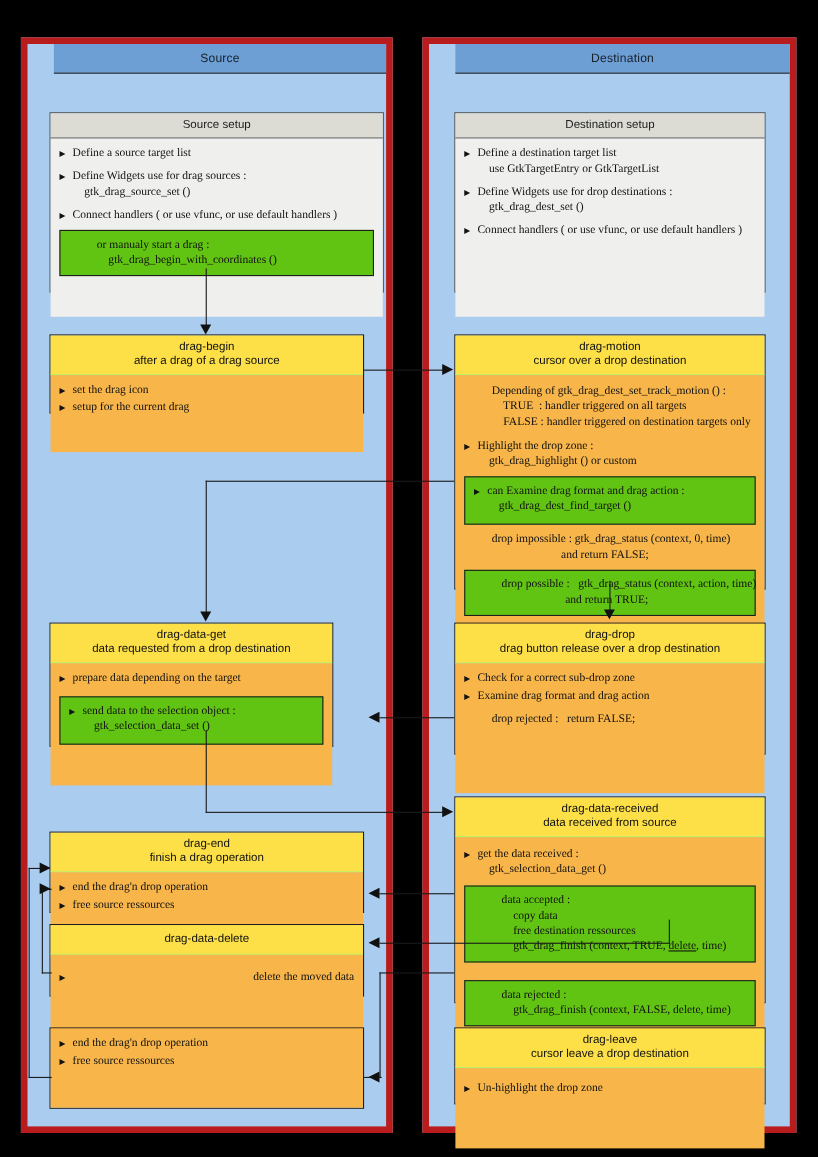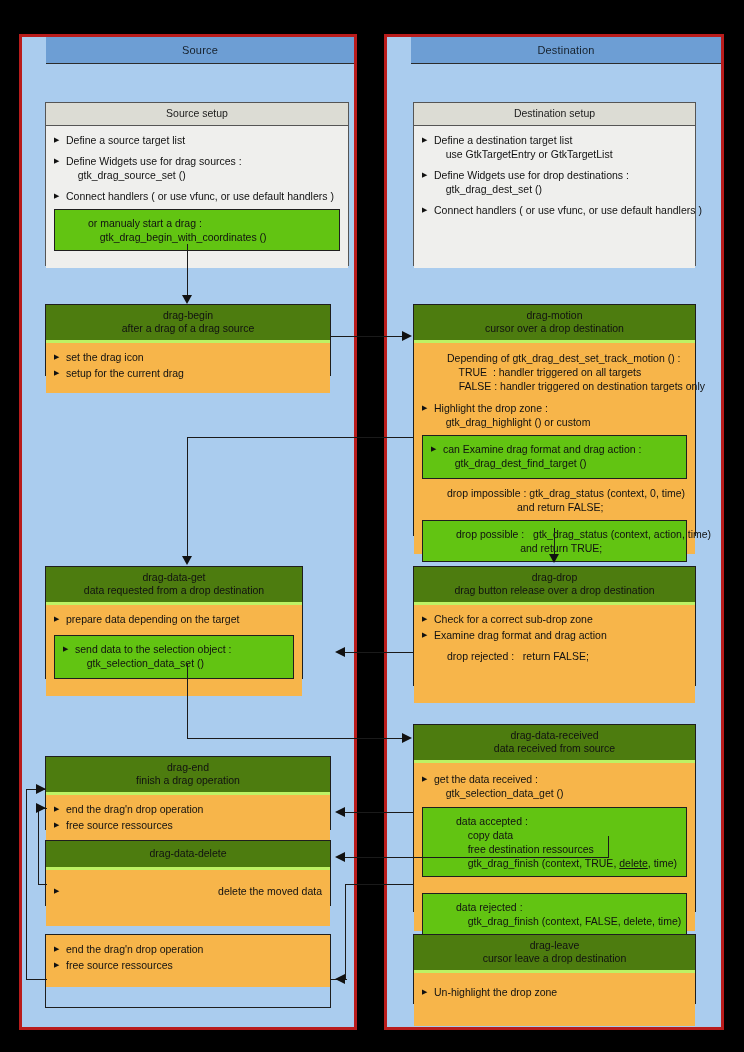--- a/index.html
+++ b/index.html
@@ -1,33 +1,33 @@
 <!DOCTYPE html>
 <html><head>
 <meta charset="utf-8">
 <style>
   html,body{margin:0;padding:0;background:#000;}
   body{width:744px;height:1052px;position:relative;overflow:hidden;
        font-family:"Liberation Sans","DejaVu Sans",sans-serif;color:#111;}
   #stage{position:absolute;left:0;top:0;width:744px;height:1052px;}
 
   
-  .column{position:absolute;background:#aaccee;border:3px solid #b91c1c;box-sizing:border-box;padding-left:24px;}
+  .column{position:absolute;background:#aaccee;border:6px solid #b91c1c;box-sizing:border-box;padding-left:24px;}
   .col-header{height:26px;background:#6d9ed4;border-bottom:1px solid #2b2b2b;
               display:flex;align-items:center;justify-content:center;
               font-size:11px;color:#16212c;letter-spacing:.2px;}
   #col-source{left:19px;top:34px;width:338px;height:996px;}
   #col-dest{left:384px;top:34px;width:340px;height:996px;}
 
   
   .node{position:absolute;box-sizing:border-box;border:1px solid #1e1e1e;}
-  .node .title{background:#4d7c0f;border-bottom:3px solid #bef264;
+  .node .title{background:#fde047;border-bottom:1px solid #bef264;
                text-align:center;padding:4px 4px 5px;line-height:13px;font-size:10.5px;}
   .node .title .sub{display:block;font-size:10.5px;}
-  .node .body{background:#f7b54a;padding:7px 8px 4px;font-size:10.5px;line-height:14px;}
+  .node .body{background:#f7b54a;padding:7px 8px 24px;font-size:10.5px;line-height:14px;font-family:Liberation Serif, serif;}
   .node.setup{border:1px solid #555;}
   .node.setup .title{background:#dcdcd4;border-bottom:1px solid #555;color:#1b1b1b;}
   .node.setup .body{background:#efefed;}
 
   .bullet{display:block;margin:0 0 2px 0;padding-left:12px;position:relative;white-space:pre;}
   .bullet:before{content:"\25B6";position:absolute;left:0;top:0;font-size:7px;line-height:14px;color:#111;}
   .plain{display:block;white-space:pre;margin-left:25px;}
   .gap{height:8px;}
   .sm-gap{height:5px;}
 

